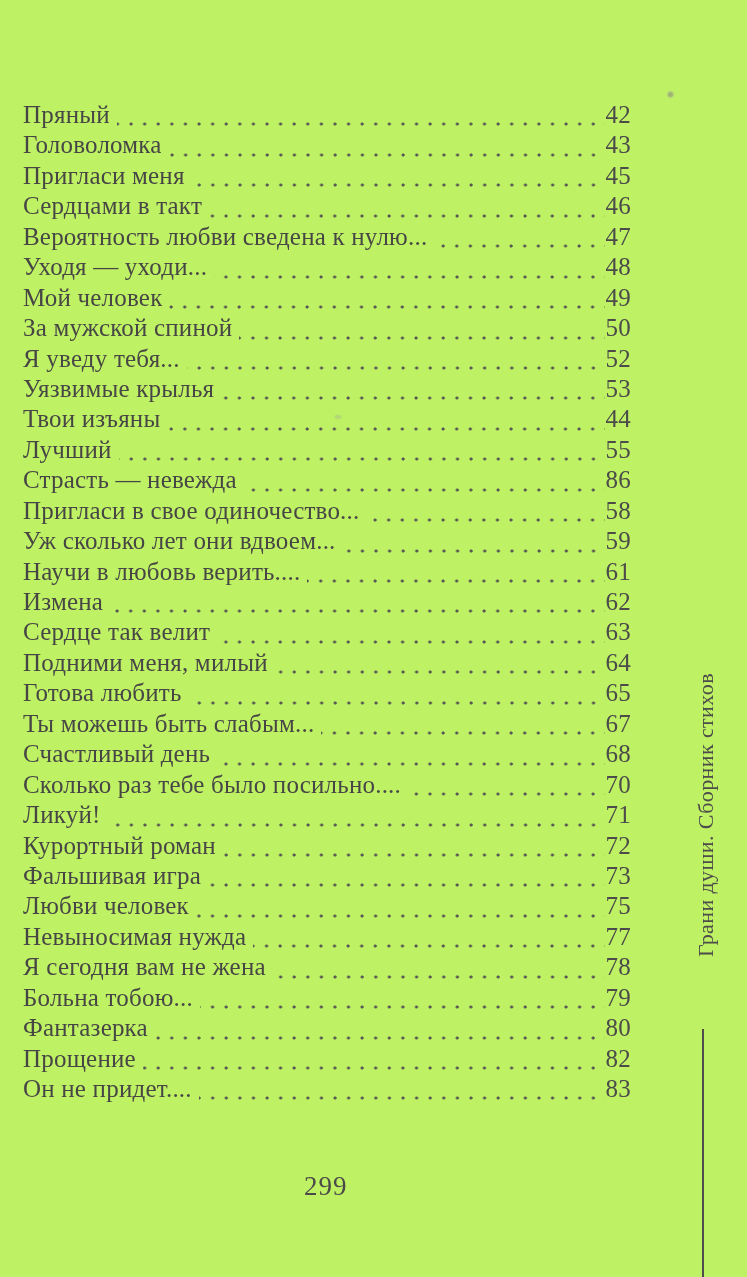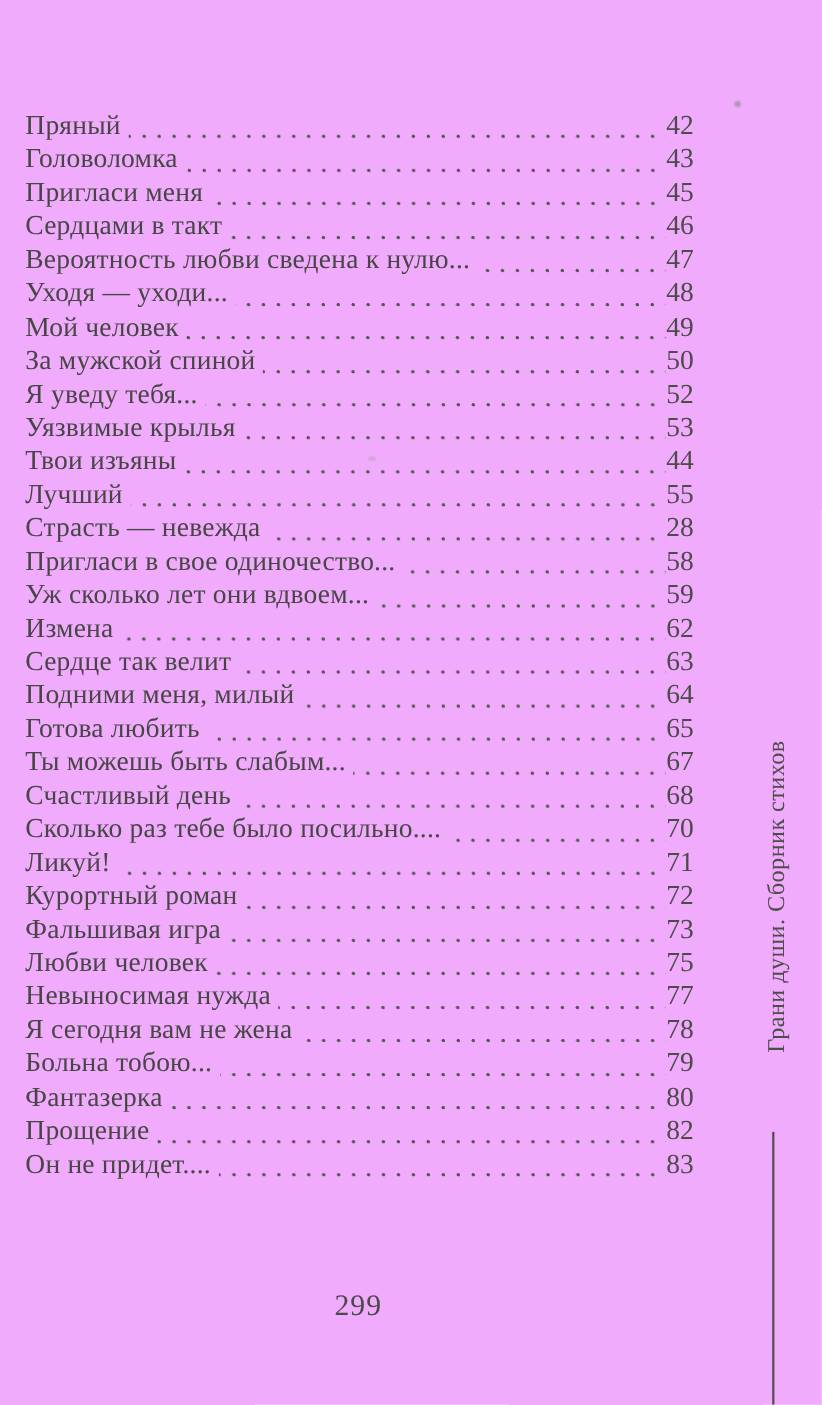--- a/index.html
+++ b/index.html
@@ -3,21 +3,21 @@
 <meta charset="utf-8">
 <style>
   html, body {
     margin: 0;
     padding: 0;
   }
   .page {
     position: relative;
     width: 747px;
     height: 1277px;
-    background: #f0abfc;
+    background: #bef264;
     overflow: hidden;
     font-family: "Liberation Serif", "DejaVu Serif", serif;
   }
   
   .speck {
     position: absolute;
     left: 666px;
     top: 90px;
     width: 9px;
     height: 9px;
@@ -175,35 +175,40 @@
 
   <div class="toc-row">
     <span class="toc-title">Лучший</span>
     <span class="toc-leader"></span>
     <span class="toc-page">55</span>
   </div>
 
   <div class="toc-row">
     <span class="toc-title">Страсть — невежда</span>
     <span class="toc-leader"></span>
-    <span class="toc-page">28</span>
+    <span class="toc-page">86</span>
   </div>
 
   <div class="toc-row">
     <span class="toc-title">Пригласи в свое одиночество...</span>
     <span class="toc-leader"></span>
     <span class="toc-page">58</span>
   </div>
 
   <div class="toc-row">
     <span class="toc-title">Уж сколько лет они вдвоем...</span>
     <span class="toc-leader"></span>
     <span class="toc-page">59</span>
   </div>
 
+  <div class="toc-row">
+    <span class="toc-title">Научи в любовь верить....</span>
+    <span class="toc-leader"></span>
+    <span class="toc-page">61</span>
+  </div>
 
   <div class="toc-row">
     <span class="toc-title">Измена</span>
     <span class="toc-leader"></span>
     <span class="toc-page">62</span>
   </div>
 
   <div class="toc-row">
     <span class="toc-title">Сердце так велит</span>
     <span class="toc-leader"></span>

